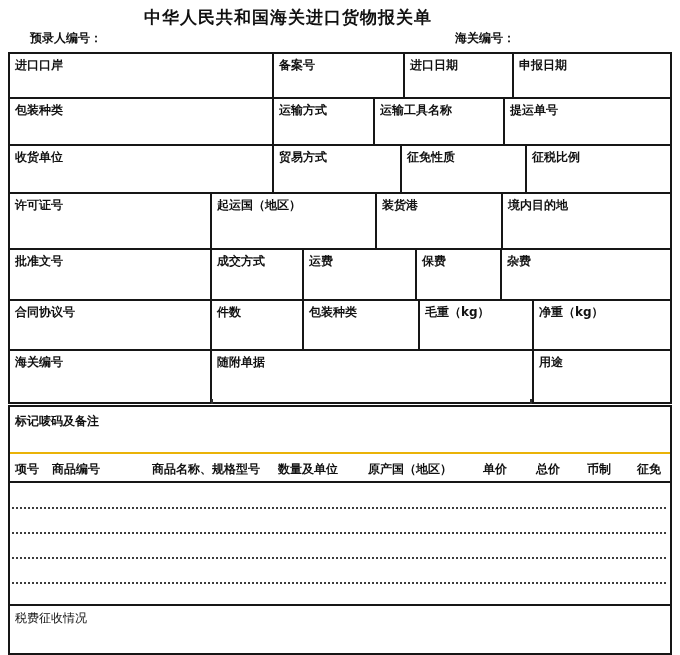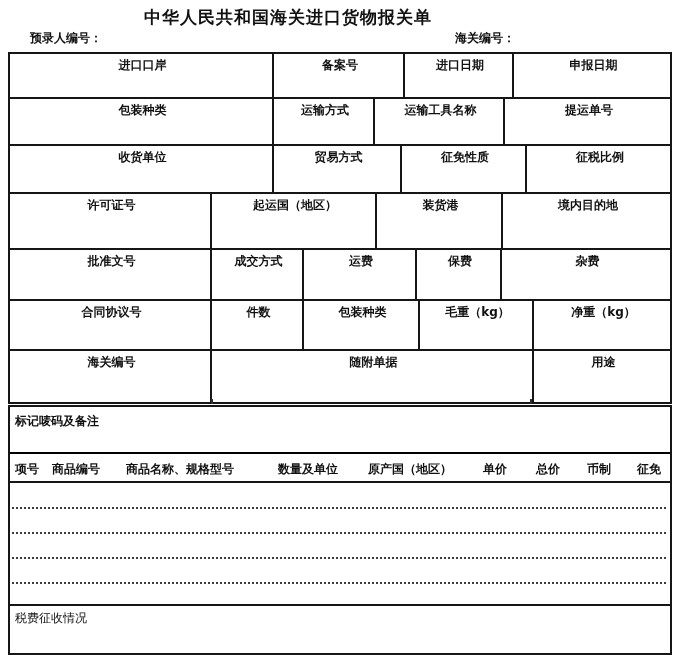--- a/index.html
+++ b/index.html
@@ -18,39 +18,39 @@
   .subhead{position:absolute;top:30px;font-size:12px;font-weight:700;}
   .subhead.pre{left:30px;}
   .subhead.cus{left:455px;}
 
   
   .form-table{
     position:absolute;left:8px;top:52px;width:664px;
     border:2px solid #161616;box-sizing:border-box;
     background:#fff;
   }
-  .frow{display:flex;border-bottom:2px solid #161616;text-align:center;}
+  .frow{display:flex;border-bottom:2px solid #161616;}
   .frow:last-child{border-bottom:none;}
   .fcell{
     border-right:2px solid #161616;box-sizing:border-box;
     padding:4px 2px 0 5px;
     font-size:12px;font-weight:700;line-height:15px;
     overflow:hidden;white-space:nowrap;
   }
   .fcell.last{border-right:none;flex:1;}
 
   
   .goods-section{
     position:absolute;left:8px;top:405px;width:664px;height:250px;
     border:2px solid #161616;box-sizing:border-box;background:#fff;
   }
   .marks-label{position:absolute;top:6px;left:5px;font-size:12px;font-weight:700;}
   .cols-header{
     position:absolute;top:45px;left:0;width:660px;height:31px;
-    border-top:2px solid #000000;border-bottom:2px solid #161616;
+    border-top:2px solid #eab308;border-bottom:2px solid #161616;
     box-sizing:border-box;
   }
   .cols-header span{
     position:absolute;top:7px;font-size:12px;font-weight:700;white-space:nowrap;
   }
   .dotted{
     position:absolute;left:2px;width:654px;height:0;
     border-top:2px dotted #3c3c3c;
   }
   .solid-line{
@@ -129,21 +129,21 @@
   <div class="tick" style="left:211px;top:399px"></div>
   <div class="tick" style="left:530px;top:399px"></div>
 
   <div class="goods-section">
 
     <div class="marks-label">标记唛码及备注</div>
 
     <div class="cols-header">
       <span style="left:5px">项号</span>
       <span style="left:42px">商品编号</span>
-      <span style="left:116px">商品名称、规格型号</span>
+      <span style="left:142px">商品名称、规格型号</span>
       <span style="left:268px">数量及单位</span>
       <span style="left:358px">原产国（地区）</span>
       <span style="left:473px">单价</span>
       <span style="left:526px">总价</span>
       <span style="left:577px">币制</span>
       <span style="left:627px">征免</span>
     </div>
 
     <div class="dotted" style="top:100px"></div>
     <div class="dotted" style="top:125px"></div>

